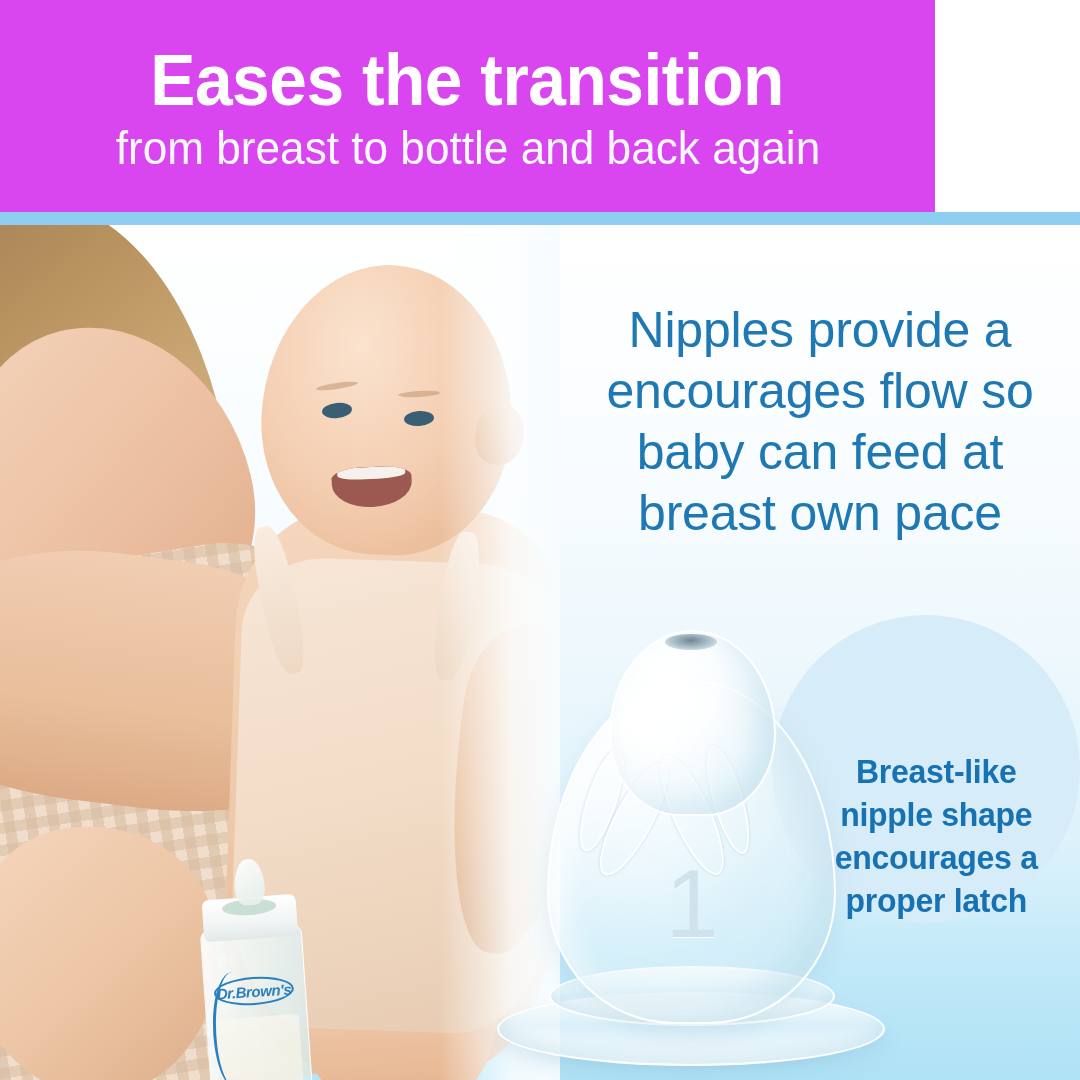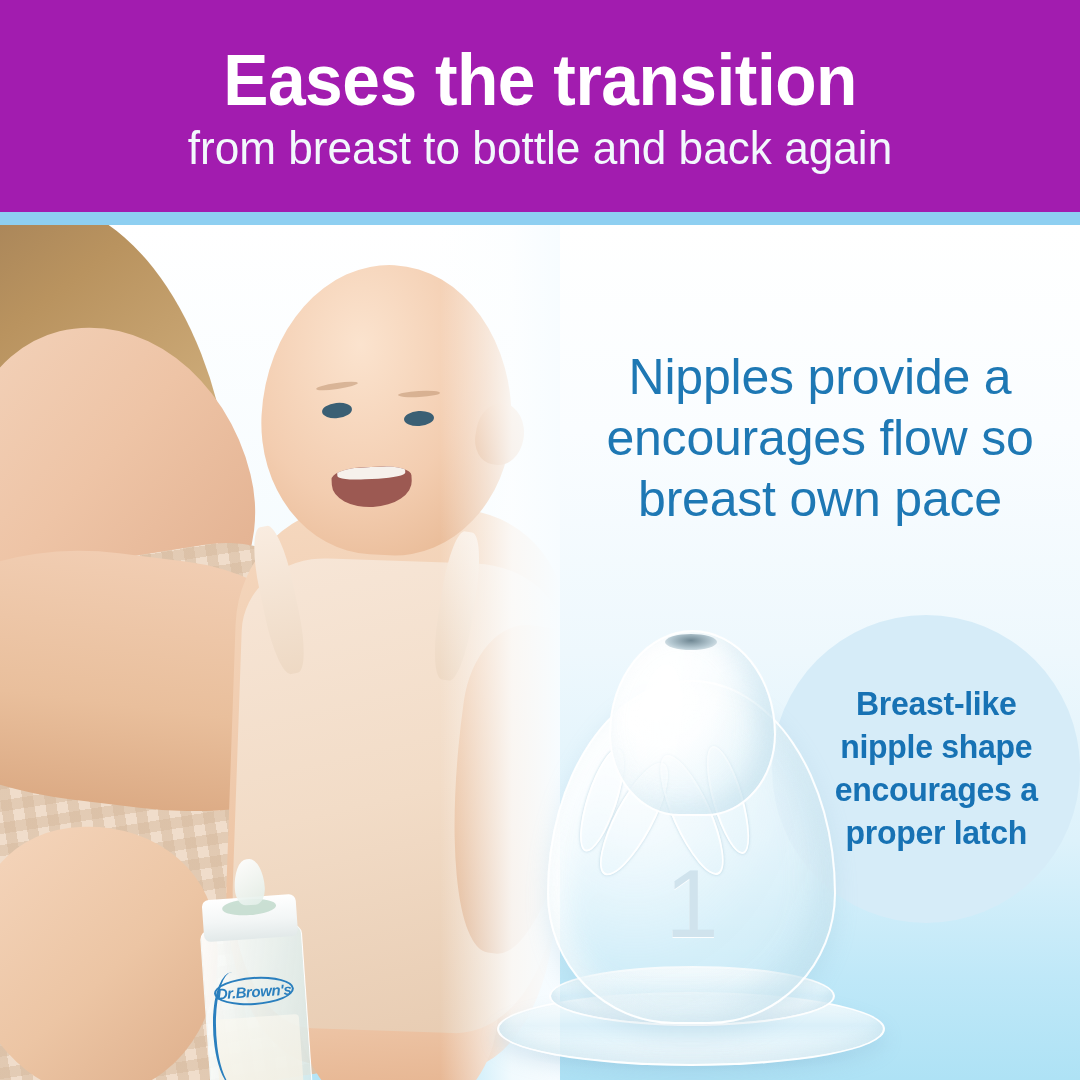--- a/index.html
+++ b/index.html
@@ -17,23 +17,23 @@
     width: 1080px;
     height: 1080px;
     overflow: hidden;
     background: #ffffff;
   }
 
   
   .header-banner {
     position: absolute;
     left: 0; top: 0;
-    width: 1080px;
+    width: 935px;
     height: 212px;
-    background: #a21caf;
+    background: #d946ef;
     display: flex;
     flex-direction: column;
     align-items: center;
     justify-content: center;
     box-sizing: border-box;
     padding-top: 6px;
   }
   .headline {
     color: #ffffff;
     font-size: 72px;
@@ -312,33 +312,32 @@
   .body-copy {
     position: absolute;
     left: 560px; top: 75px;
     width: 520px;
     text-align: center;
     color: #1e78b4;
     font-size: 50px;
     font-weight: 300;
     line-height: 1.22;
     letter-spacing: -0.2px;
-    margin-top: 47px;
   }
   .body-copy .line { display: block; white-space: nowrap; }
 
   
   .badge {
     position: absolute;
     left: 772px; top: 390px;
     width: 308px; height: 308px;
     border-radius: 50%;
     background: #d6ecf8;
     display: flex;
-    align-items: center;
+    align-items: flex-end;
     justify-content: center;
   }
   .badge-text {
     color: #1772b4;
     font-size: 33px;
     font-weight: 700;
     line-height: 1.30;
     text-align: center;
     letter-spacing: -0.3px;
     padding-left: 22px;
@@ -486,20 +485,21 @@
         <div class="bottle-vent"></div>
         <div class="bottle-nipple"></div>
       </div>
 
       <div class="photo-fade"></div>
     </div>
 
     <div class="body-copy">
       <span class="line">Nipples provide a</span>
       <span class="line">encourages flow so</span>
+      <span class="line">baby can feed at</span>
       <span class="line">breast own pace</span>
     </div>
 
     <div class="badge">
       <div class="badge-text">
         <span class="line">Breast-like</span>
         <span class="line">nipple shape</span>
         <span class="line">encourages a</span>
         <span class="line">proper latch</span>
       </div>

